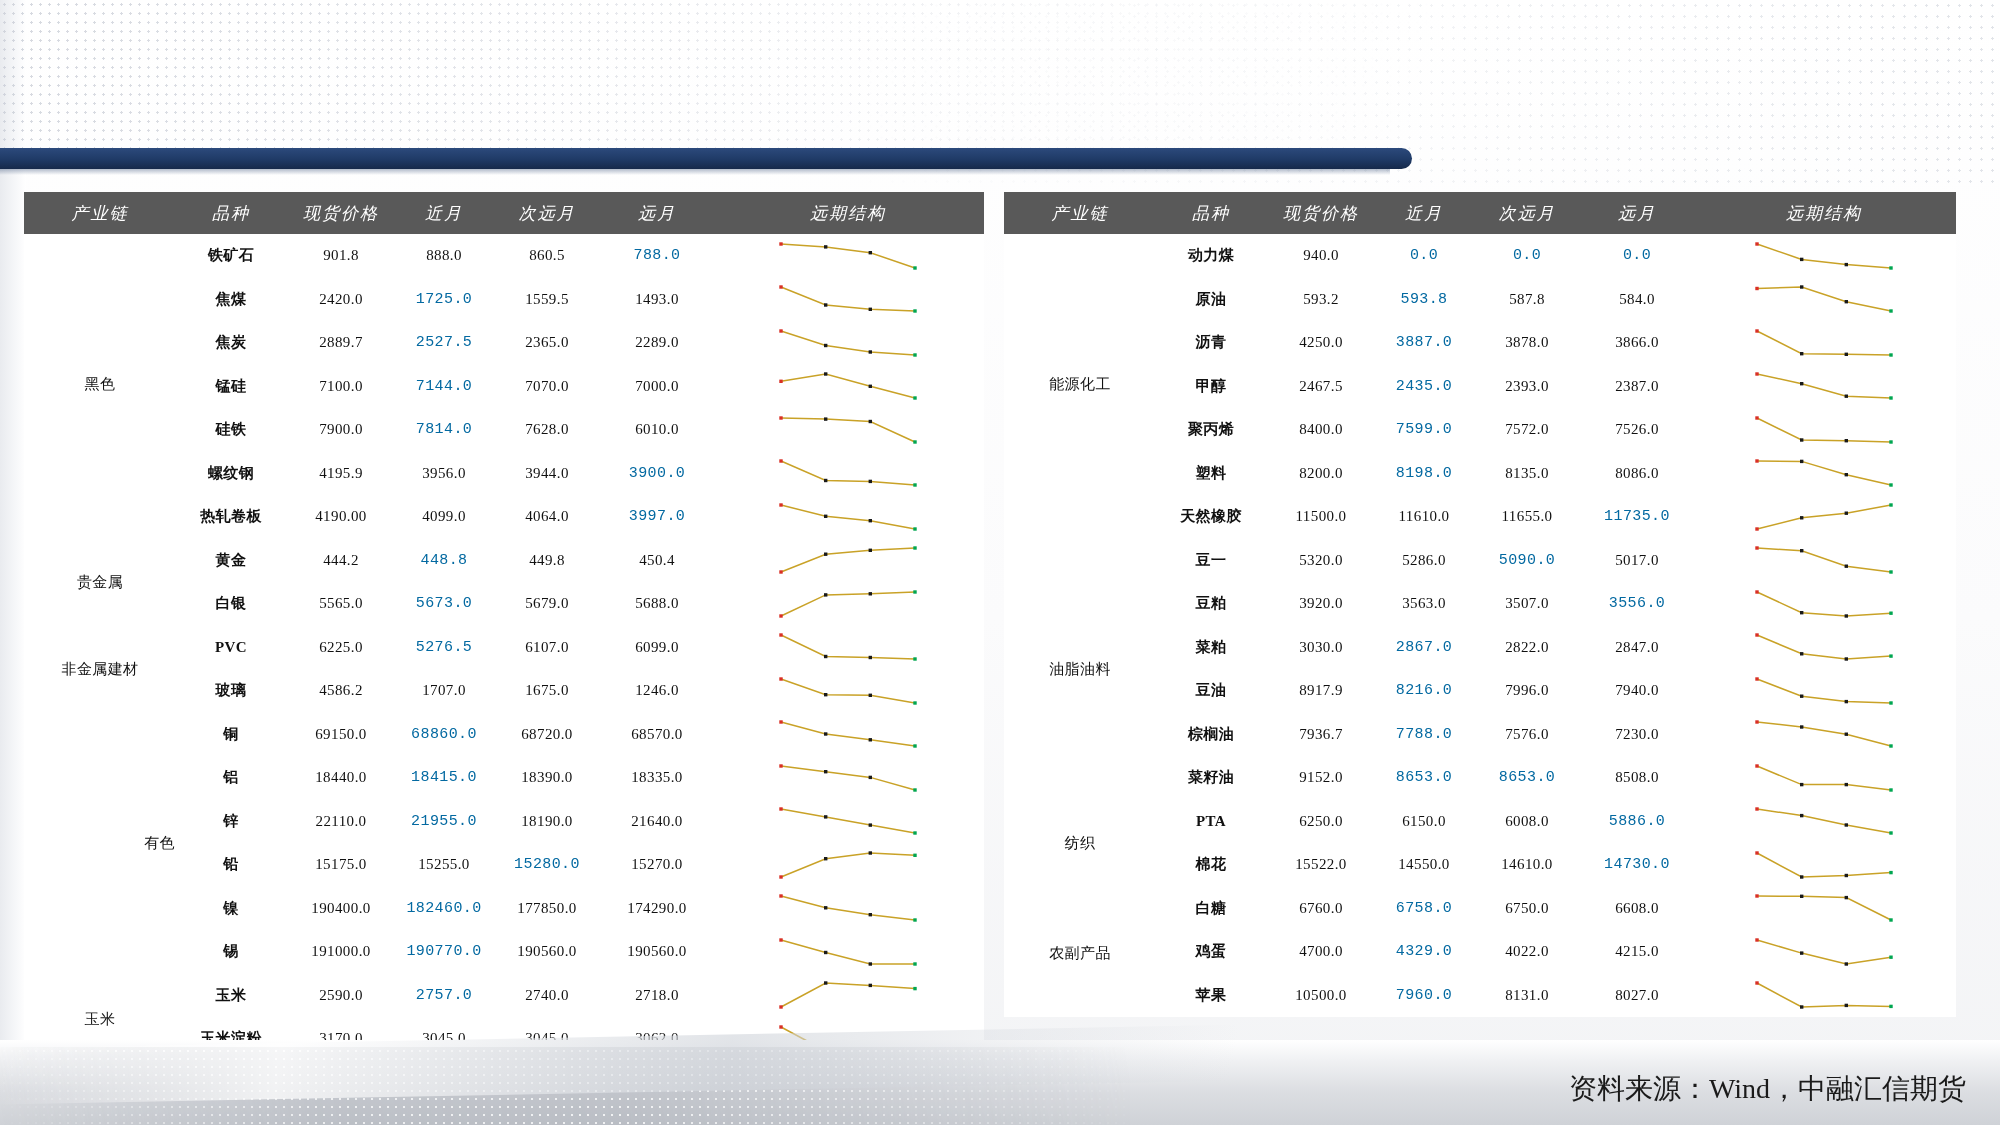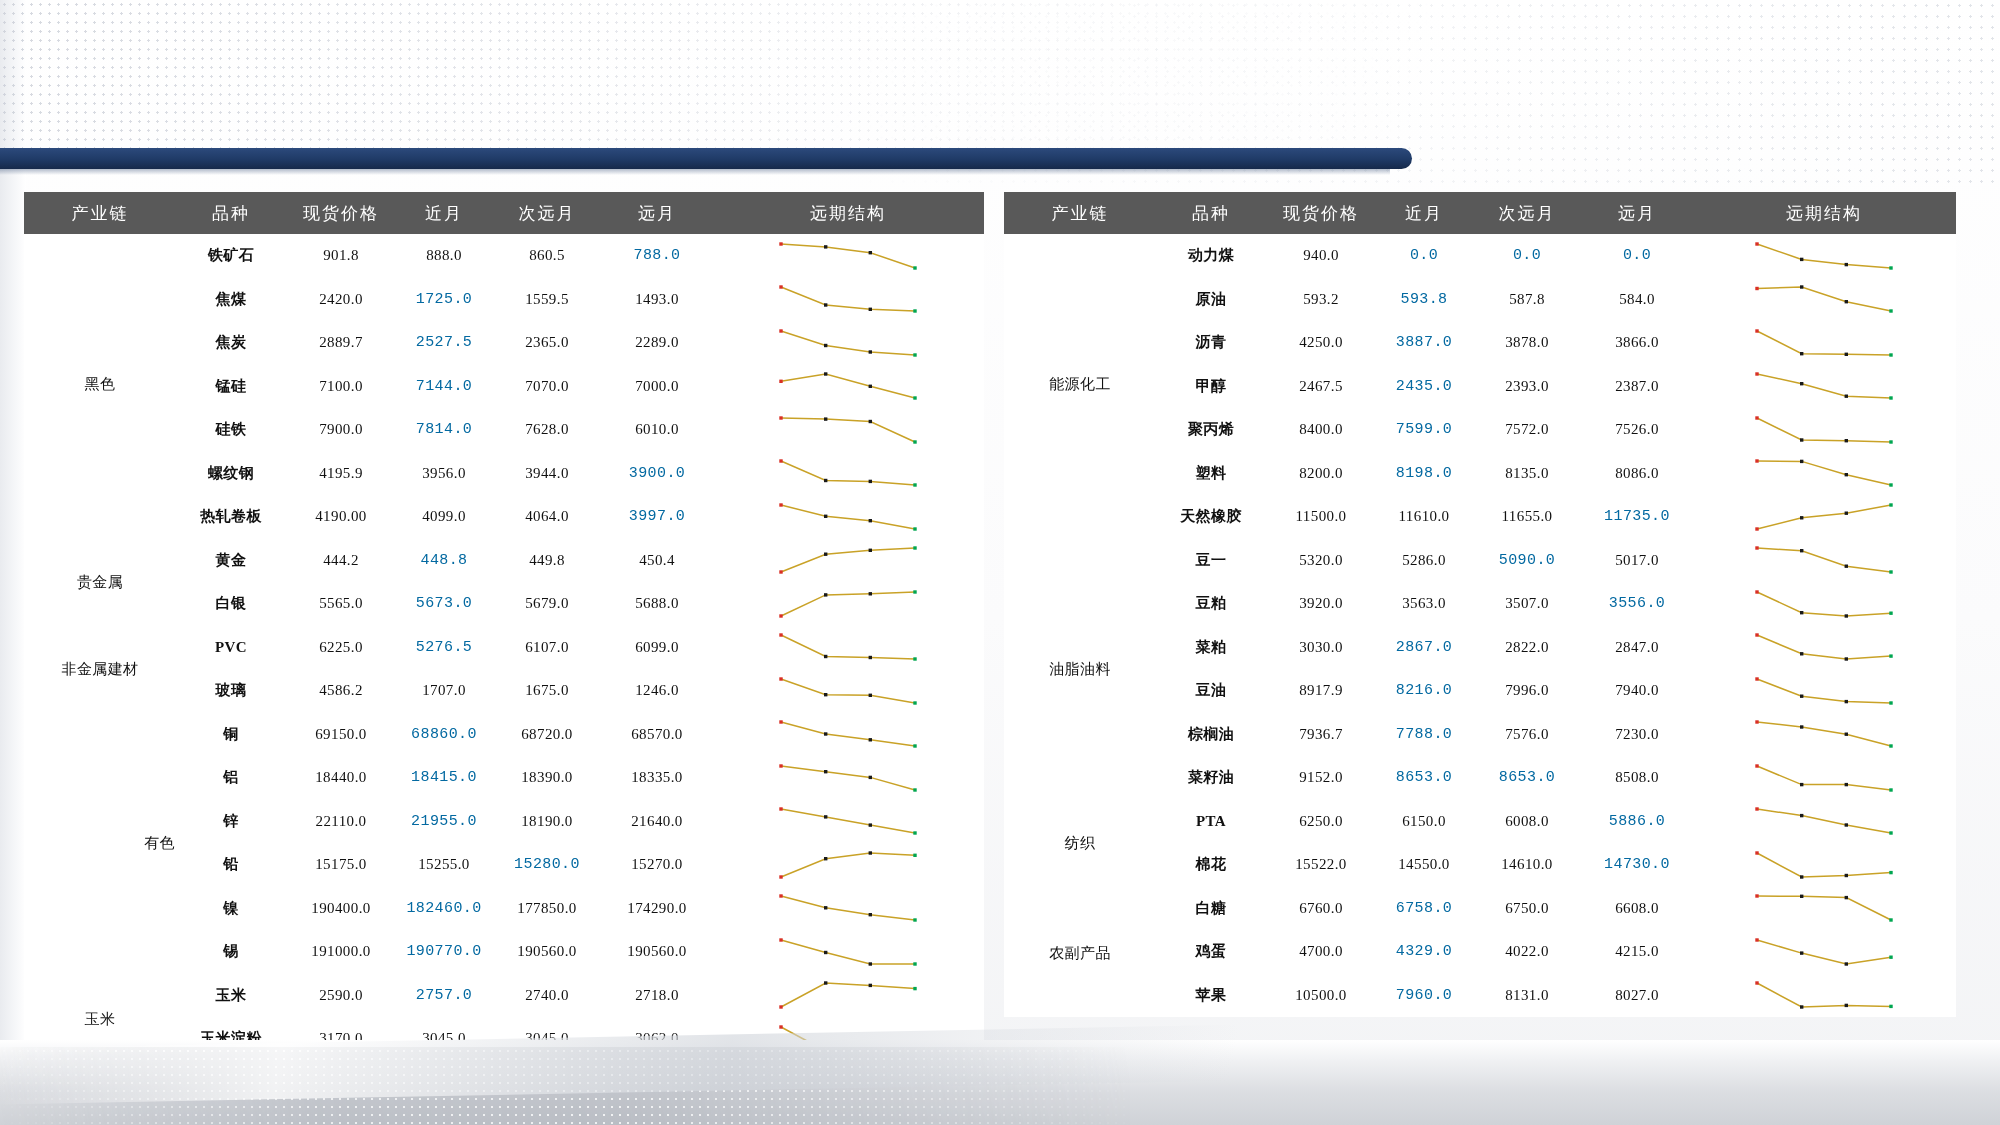--- a/index.html
+++ b/index.html
@@ -95,20 +95,21 @@
   }
   table.grid thead th{
     background:#595959;
     color:#ffffff;
     font-size:17px;
     font-weight:400;
     letter-spacing:2px;
     height:40px;
     text-align:center;
     border:none;
+    font-style:italic;
   }
   table.grid tbody td{
     height:41.5px;
     font-size:15px;
     text-align:center;
     vertical-align:middle;
     border:none;
     background:#ffffff;
     color:#111111;
     letter-spacing:.4px;
@@ -812,13 +813,14 @@
               </td>
             </tr>
           </tbody>
       </table>
     </div>
   </div>
 
   <div class="bottom-band"></div>
   <div class="bottom-mesh"></div>
   <div class="bottom-sheen"></div>
+  <div class="source">资料来源：Wind，中融汇信期货</div>
 </div>
 
 </body></html>

